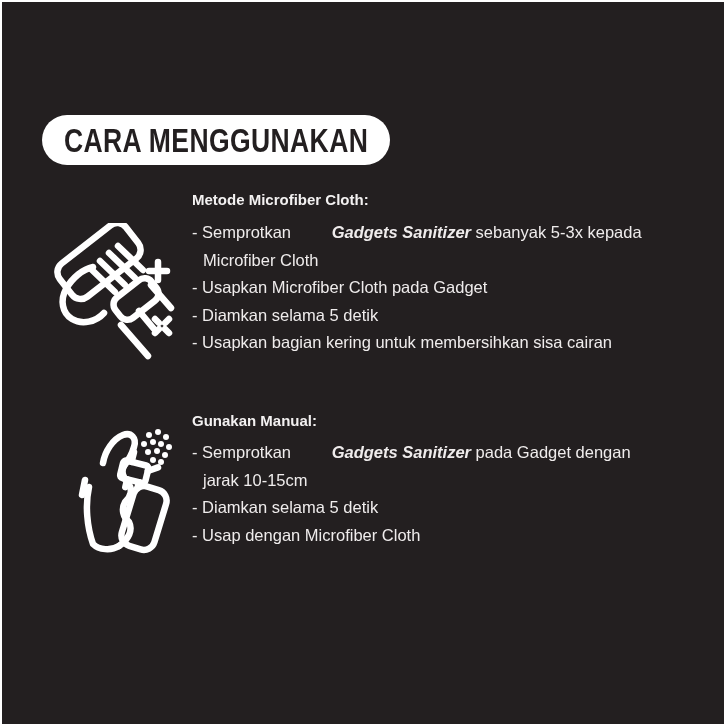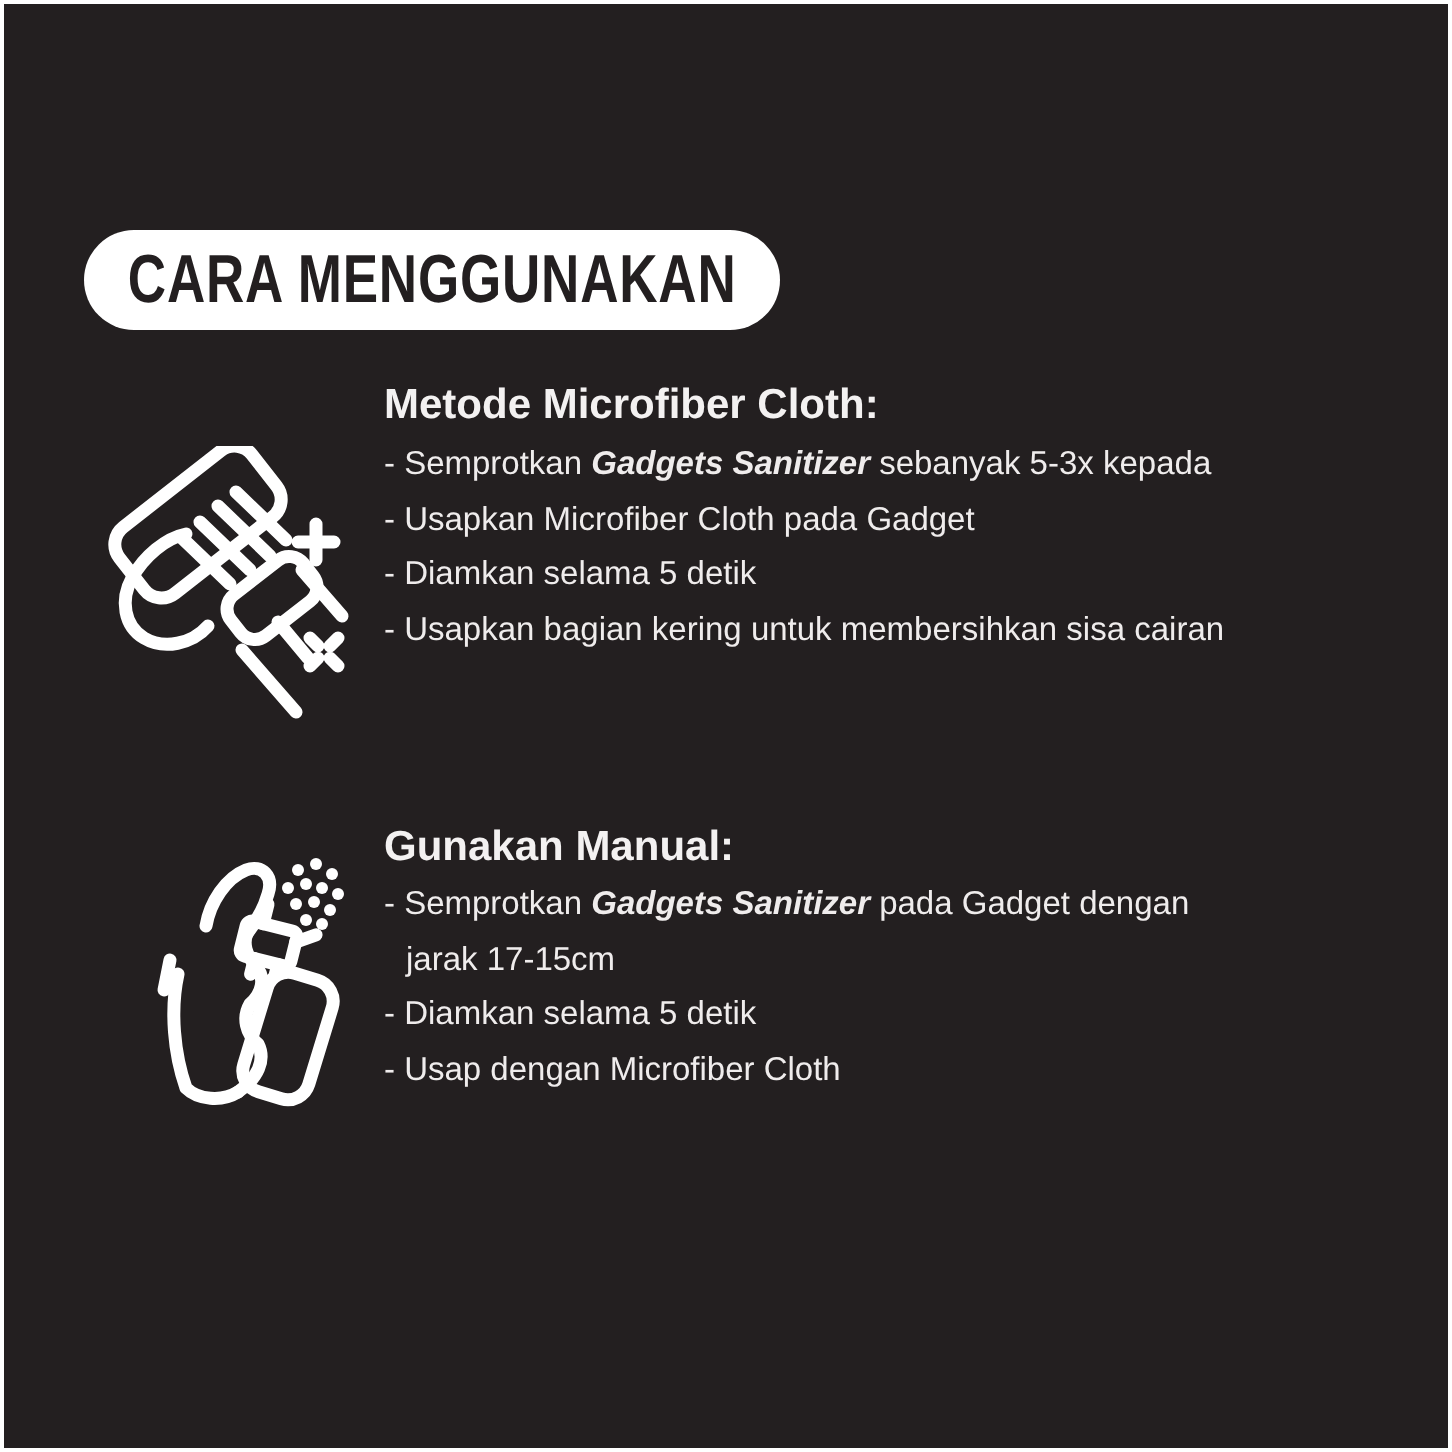--- a/index.html
+++ b/index.html
@@ -32,37 +32,37 @@
     letter-spacing: 0.5px;
     white-space: nowrap;
     transform: scaleX(0.78);
     transform-origin: center;
   }
   .heading {
     position: absolute;
     left: 190px;
     color: #f3f1f1;
     font-weight: bold;
-    font-size: 21px;
+    font-size: 15px;
     white-space: nowrap;
   }
   .h1 { top: 189px; }
   .h2 { top: 410px; }
   .lines {
     position: absolute;
     left: 190px;
     color: #efecec;
     font-size: 16.5px;
     line-height: 27.5px;
   }
   .l1 { top: 217px; }
   .l2 { top: 437px; }
   .line { white-space: nowrap; }
   .line.indent { margin-left: 11px; }
-  .line .em { font-weight: bold; font-style: italic; }
+  .line .em { font-weight: bold; font-style: italic; margin-left: 36px; }
   .icon { position: absolute; }
   .icon1 { left: 45px; top: 221px; width: 142px; height: 142px; }
   .icon2 { left: 61px; top: 421px; width: 138px; height: 138px; }
 </style>
 </head>
 <body>
 
 <div class="canvas">
 
   <div class="title-pill">
@@ -88,20 +88,21 @@
       <path d="M104 62 L124 85"></path>
 
       <path d="M111 39 L111 57 M102 48 L120 48"></path>
 
       <path d="M108 96 L112 100 M118 106 L122 110 M122 96 L118 100 M112 106 L108 110"></path>
     </g>
   </svg>
   <div class="heading h1">Metode Microfiber Cloth:</div>
   <div class="lines l1">
       <div class="line"><span>- Semprotkan </span><span class="em">Gadgets Sanitizer</span><span> sebanyak 5-3x kepada</span></div>
+      <div class="line indent"><span>Microfiber Cloth</span></div>
       <div class="line"><span>- Usapkan Microfiber Cloth pada Gadget</span></div>
       <div class="line"><span>- Diamkan selama 5 detik</span></div>
       <div class="line"><span>- Usapkan bagian kering untuk membersihkan sisa cairan</span></div>
     </div>
 
   <svg class="icon icon2" viewBox="0 0 138 138" xmlns="http://www.w3.org/2000/svg" aria-hidden="true">
     <g stroke="#ffffff" stroke-width="6.5" fill="none" stroke-linecap="round" stroke-linejoin="round">
 
       <g transform="rotate(14 72 50)">
         <rect x="58" y="40" width="26" height="18" rx="3"></rect>
@@ -132,18 +133,18 @@
       <circle cx="85" cy="29" r="3"></circle>
         <circle cx="94" cy="28" r="3"></circle>
         <circle cx="102" cy="32" r="3"></circle>
       <circle cx="90" cy="37" r="3"></circle>
         <circle cx="98" cy="39" r="3"></circle>
     </g>
   </svg>
   <div class="heading h2">Gunakan Manual:</div>
   <div class="lines l2">
       <div class="line"><span>- Semprotkan </span><span class="em">Gadgets Sanitizer</span><span> pada Gadget dengan</span></div>
-      <div class="line indent"><span>jarak 17-15cm</span></div>
+      <div class="line indent"><span>jarak 10-15cm</span></div>
       <div class="line"><span>- Diamkan selama 5 detik</span></div>
       <div class="line"><span>- Usap dengan Microfiber Cloth</span></div>
     </div>
 
 </div>
 
 </body></html>

